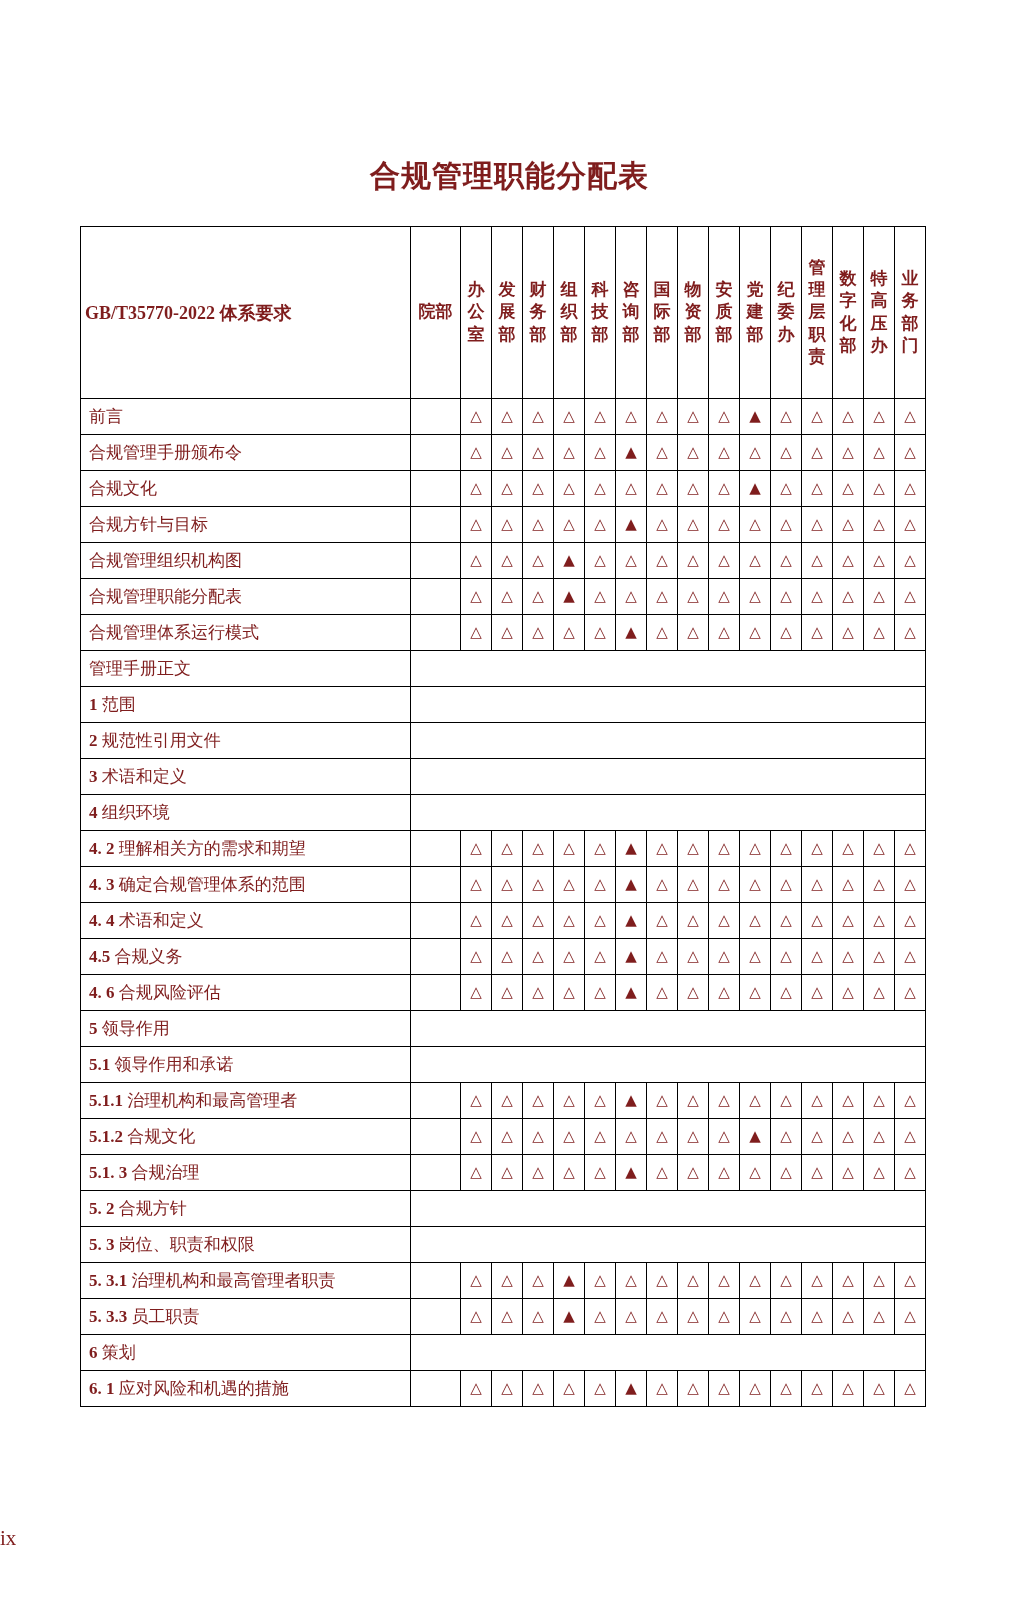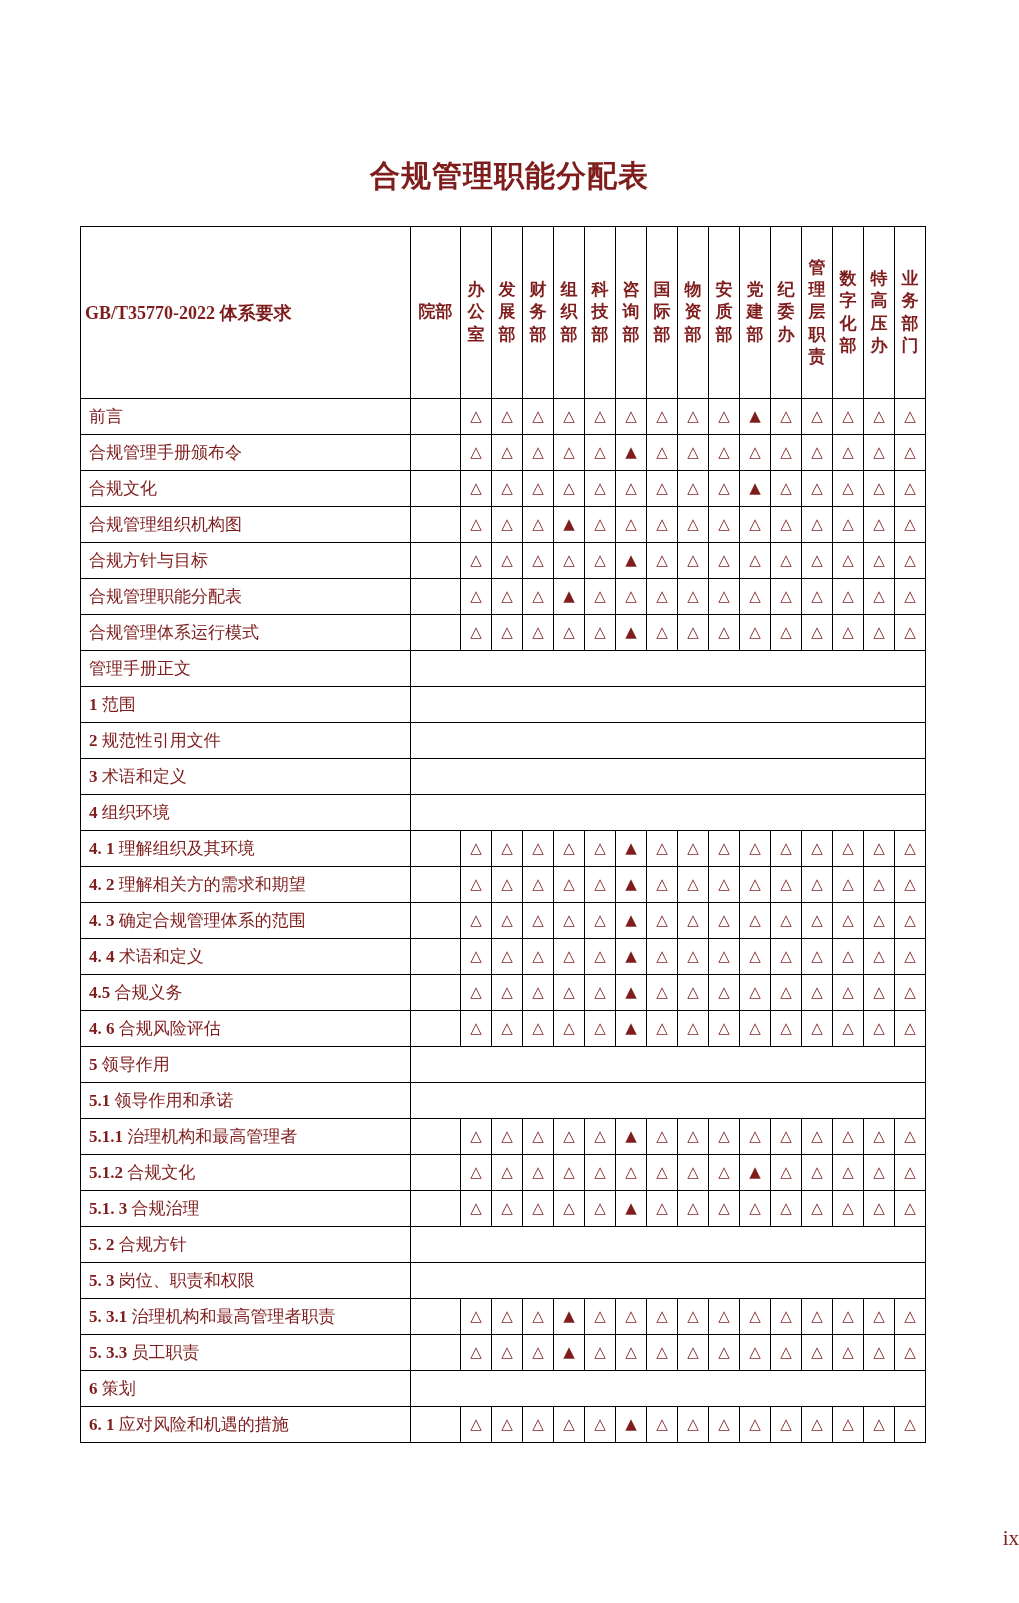--- a/index.html
+++ b/index.html
@@ -71,21 +71,21 @@
     vertical-align: middle;
     padding: 0;
     line-height: 1;
   }
   .blank-cell { background: #ffffff; }
   .page-num {
     position: absolute;
     top: 1510px;
     left: 0;
     width: 100%;
-    text-align: right;
+    text-align: left;
     font-size: 21px;
     font-family: "Liberation Serif", serif;
   }
 </style>
 </head>
 <body>
 
 <div class="page">
 
   <h1 class="doc-title">合规管理职能分配表</h1>
@@ -183,58 +183,58 @@
           <td class="mark-cell">△</td>
           <td class="mark-cell">△</td>
           <td class="mark-cell filled">▲</td>
           <td class="mark-cell">△</td>
           <td class="mark-cell">△</td>
           <td class="mark-cell">△</td>
           <td class="mark-cell">△</td>
           <td class="mark-cell">△</td>
         </tr>
         <tr>
+          <td class="label-cell"><span>合规方针与目标</span></td>
+          <td class="mark-cell"></td>
+          <td class="mark-cell">△</td>
+          <td class="mark-cell">△</td>
+          <td class="mark-cell">△</td>
+          <td class="mark-cell">△</td>
+          <td class="mark-cell">△</td>
+          <td class="mark-cell filled">▲</td>
+          <td class="mark-cell">△</td>
+          <td class="mark-cell">△</td>
+          <td class="mark-cell">△</td>
+          <td class="mark-cell">△</td>
+          <td class="mark-cell">△</td>
+          <td class="mark-cell">△</td>
+          <td class="mark-cell">△</td>
+          <td class="mark-cell">△</td>
+          <td class="mark-cell">△</td>
+        </tr>
+        <tr>
           <td class="label-cell"><span>合规管理组织机构图</span></td>
           <td class="mark-cell"></td>
           <td class="mark-cell">△</td>
           <td class="mark-cell">△</td>
           <td class="mark-cell">△</td>
           <td class="mark-cell filled">▲</td>
           <td class="mark-cell">△</td>
           <td class="mark-cell">△</td>
           <td class="mark-cell">△</td>
           <td class="mark-cell">△</td>
           <td class="mark-cell">△</td>
           <td class="mark-cell">△</td>
           <td class="mark-cell">△</td>
           <td class="mark-cell">△</td>
           <td class="mark-cell">△</td>
           <td class="mark-cell">△</td>
           <td class="mark-cell">△</td>
         </tr>
         <tr>
-          <td class="label-cell"><span>合规方针与目标</span></td>
-          <td class="mark-cell"></td>
-          <td class="mark-cell">△</td>
-          <td class="mark-cell">△</td>
-          <td class="mark-cell">△</td>
-          <td class="mark-cell">△</td>
-          <td class="mark-cell">△</td>
-          <td class="mark-cell filled">▲</td>
-          <td class="mark-cell">△</td>
-          <td class="mark-cell">△</td>
-          <td class="mark-cell">△</td>
-          <td class="mark-cell">△</td>
-          <td class="mark-cell">△</td>
-          <td class="mark-cell">△</td>
-          <td class="mark-cell">△</td>
-          <td class="mark-cell">△</td>
-          <td class="mark-cell">△</td>
-        </tr>
-        <tr>
           <td class="label-cell"><span>合规管理职能分配表</span></td>
           <td class="mark-cell"></td>
           <td class="mark-cell">△</td>
           <td class="mark-cell">△</td>
           <td class="mark-cell">△</td>
           <td class="mark-cell filled">▲</td>
           <td class="mark-cell">△</td>
           <td class="mark-cell">△</td>
           <td class="mark-cell">△</td>
           <td class="mark-cell">△</td>
@@ -277,39 +277,20 @@
           <td class="label-cell"><span class="num">2</span> <span>规范性引用文件</span></td>
           <td colspan="16" class="blank-cell"></td>
         </tr>
         <tr>
           <td class="label-cell"><span class="num">3</span> <span>术语和定义</span></td>
           <td colspan="16" class="blank-cell"></td>
         </tr>
         <tr>
           <td class="label-cell"><span class="num">4</span> <span>组织环境</span></td>
           <td colspan="16" class="blank-cell"></td>
-        </tr>
-        <tr>
-          <td class="label-cell"><span class="num">4. 1</span> <span>理解组织及其环境</span></td>
-          <td class="mark-cell"></td>
-          <td class="mark-cell">△</td>
-          <td class="mark-cell">△</td>
-          <td class="mark-cell">△</td>
-          <td class="mark-cell">△</td>
-          <td class="mark-cell">△</td>
-          <td class="mark-cell filled">▲</td>
-          <td class="mark-cell">△</td>
-          <td class="mark-cell">△</td>
-          <td class="mark-cell">△</td>
-          <td class="mark-cell">△</td>
-          <td class="mark-cell">△</td>
-          <td class="mark-cell">△</td>
-          <td class="mark-cell">△</td>
-          <td class="mark-cell">△</td>
-          <td class="mark-cell">△</td>
         </tr>
         <tr>
           <td class="label-cell"><span class="num">4. 2</span> <span>理解相关方的需求和期望</span></td>
           <td class="mark-cell"></td>
           <td class="mark-cell">△</td>
           <td class="mark-cell">△</td>
           <td class="mark-cell">△</td>
           <td class="mark-cell">△</td>
           <td class="mark-cell">△</td>
           <td class="mark-cell filled">▲</td>

